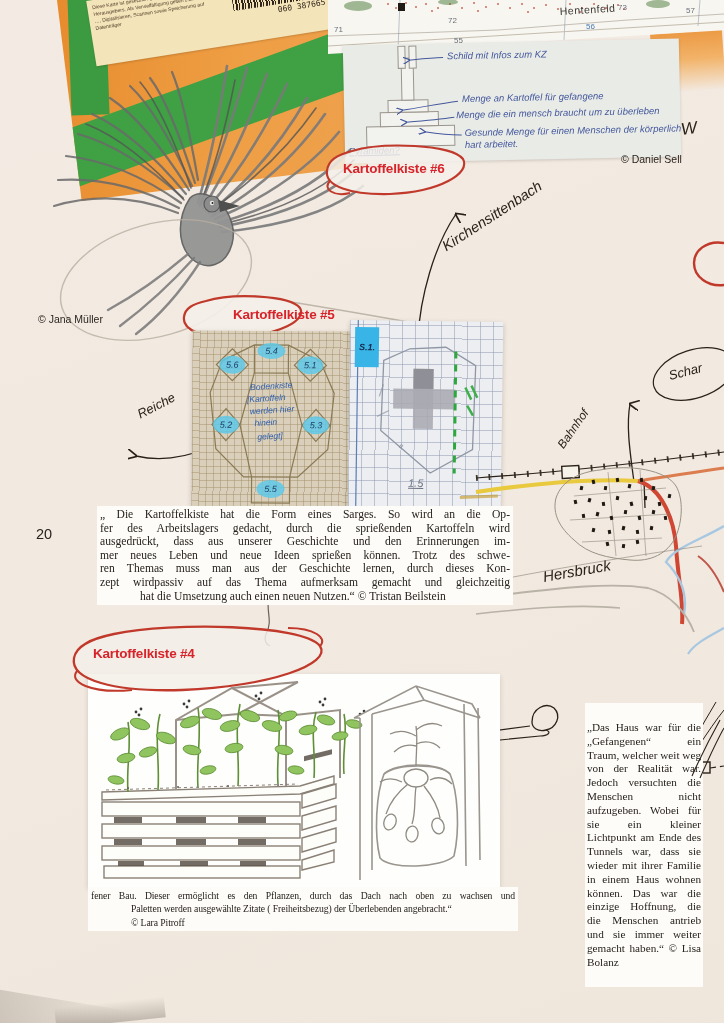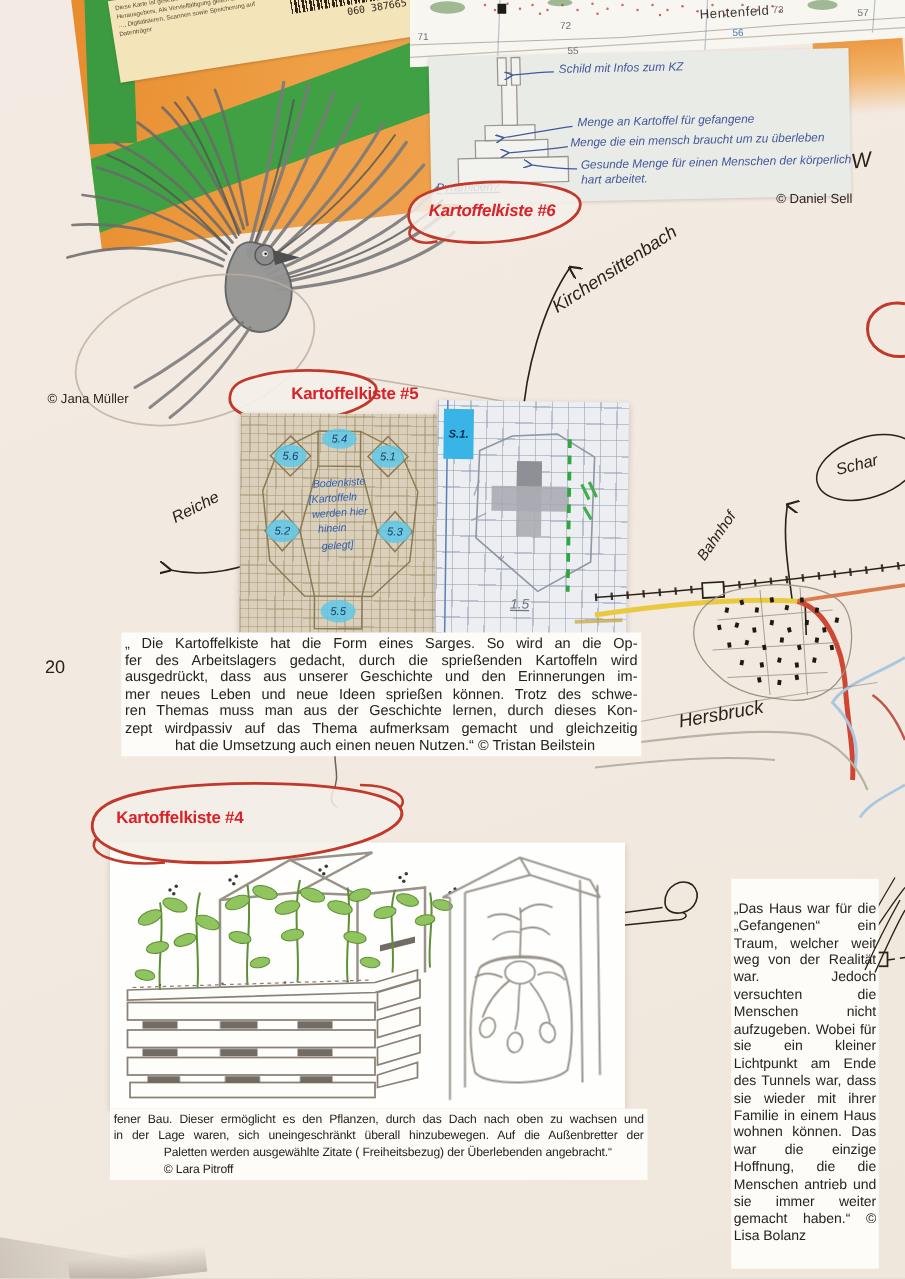--- a/index.html
+++ b/index.html
@@ -3,21 +3,21 @@
 <meta charset="utf-8">
 <style>
   html,body{margin:0;padding:0;background:#d8d2ca;}
   #canvas{position:relative;width:724px;height:1023px;overflow:hidden;
     background:linear-gradient(160deg,#f3ebe3 0%,#f2e9e0 55%,#efe6dc 100%);
     font-family:"Liberation Sans",sans-serif;color:#2a2520;}
   .abs{position:absolute;}
   .credit{font-size:10.5px;letter-spacing:0;color:#2a2520;}
   .redlabel{font-weight:bold;color:#d8232a;font-size:13.5px;letter-spacing:-0.2px;white-space:nowrap;}
   .hand{font-style:italic;color:#2a2218;white-space:nowrap;}
-  .quote{background:#fdfcf8;color:#27221d;}
+  .quote{background:#fdfcf8;color:#27221d;font-family:Liberation Serif, serif;}
   .qline{text-align:justify;text-align-last:justify;-moz-text-align-last:justify;}
   .qlast{text-align:left;margin-left:40px;}
   .tristan{font-size:11.6px;line-height:13.6px;}
   .lara{font-size:9.7px;line-height:13.3px;letter-spacing:-0.1px;}
   .lisa{font-size:11.2px;line-height:13.8px;text-align:justify;}
   .gridpaper-l{background-color:#d9cfba;background-image:
     repeating-linear-gradient(0deg,rgba(160,140,100,.45) 0 1px,transparent 1px 7px),
     repeating-linear-gradient(90deg,rgba(160,140,100,.45) 0 1px,transparent 1px 7px);}
   .gridpaper-r{background-color:#eceef1;background-image:
     repeating-linear-gradient(0deg,rgba(140,150,175,.5) 0 1px,transparent 1px 13px),
@@ -187,21 +187,21 @@
   </svg>
 
   <div class="abs hand" style="left:681px;top:119px;font-size:17px;transform:rotate(-8deg);">W</div>
 
   <div class="abs credit" style="left:621px;top:153px;">© Daniel Sell</div>
 
   <svg class="abs" style="left:320px;top:141px" width="152" height="58" viewBox="0 0 152 58">
     <path d="M32,10 C62,1 132,3 143,18 C151,32 120,51 70,53 C30,54 5,45 7,30 C8,19 17,14 32,10 Z" fill="rgba(245,240,234,0.85)" stroke="#c0392b" stroke-width="2.2"></path>
     <path d="M10,40 C2,48 14,56 30,52" fill="none" stroke="#c0392b" stroke-width="2"></path>
   </svg>
-  <div class="abs redlabel" style="left:343px;top:161px;font-style:italic;">Kartoffelkiste #6</div>
+  <div class="abs redlabel" style="left:343px;top:161px;">Kartoffelkiste #6</div>
 
   <svg class="abs" style="left:690px;top:235px" width="34" height="56" viewBox="0 0 34 56">
     <path d="M34,8 C16,5 4,16 4,28 C4,42 18,52 34,50" fill="none" stroke="#c0392b" stroke-width="2.4"></path>
   </svg>
 
   <svg class="abs" style="left:400px;top:190px" width="90" height="150" viewBox="0 0 90 150">
     <defs>
       <marker id="arrU" markerWidth="8" markerHeight="8" refX="4" refY="1" orient="auto">
         <path d="M0,8 L4,0 L8,8" fill="none" stroke="#2a2218" stroke-width="1.3"></path>
       </marker>
@@ -500,21 +500,20 @@
   </div>
 
   <svg class="abs" style="left:62px;top:620px" width="270" height="78" viewBox="0 0 270 78">
     <path d="M52,14 C110,2 240,4 258,26 C270,44 210,66 120,70 C52,72 8,60 12,38 C14,26 28,19 52,14 Z" fill="rgba(243,238,232,0.85)" stroke="#c0392b" stroke-width="2.3"></path>
     <path d="M16,50 C4,62 30,74 70,70 M258,26 C266,18 252,8 226,8" fill="none" stroke="#c0392b" stroke-width="2"></path>
   </svg>
   <div class="abs redlabel" style="left:93px;top:646px;">Kartoffelkiste #4</div>
 
   <div class="abs quote lara" style="left:88px;top:887px;width:424px;padding:2px 3px;">
     <div class="qline">fener Bau. Dieser ermöglicht es den Pflanzen, durch das Dach nach oben zu wachsen und</div>
-    <div class="qline">in der Lage waren, sich uneingeschränkt überall hinzubewegen. Auf die Außenbretter der</div>
     <div class="qlast">Paletten werden ausgewählte Zitate ( Freiheitsbezug) der Überlebenden angebracht.“</div>
     <div class="qlast">©  Lara Pitroff</div>
   </div>
 
   <div class="abs quote lisa" style="left:585px;top:703px;width:114px;padding:18px 2px;">
     <span>„Das Haus war für die „Gefangenen“ ein Traum, welcher weit weg von der Realität war. Jedoch versuchten die Menschen nicht aufzugeben. Wobei für sie ein kleiner Lichtpunkt am Ende des Tunnels war, dass sie wieder mit ihrer Familie in einem Haus wohnen können. Das war die einzige Hoffnung, die die Menschen antrieb und sie immer weiter gemacht haben.“ </span><span>© Lisa Bolanz</span>
   </div>
 
   <svg class="abs" style="left:688px;top:690px" width="36" height="90" viewBox="0 0 36 90">
     <path d="M4,86 C12,68 22,48 32,30 M12,88 C20,70 28,52 36,38" fill="none" stroke="#2a2218" stroke-width="1.1"></path>

